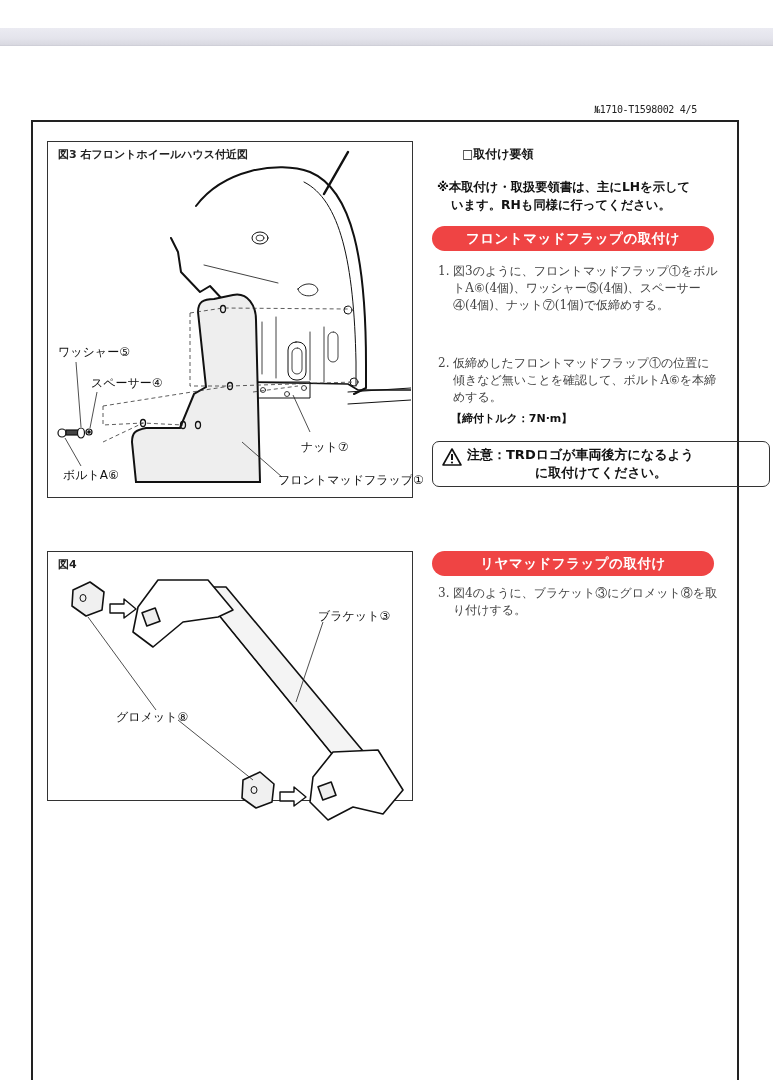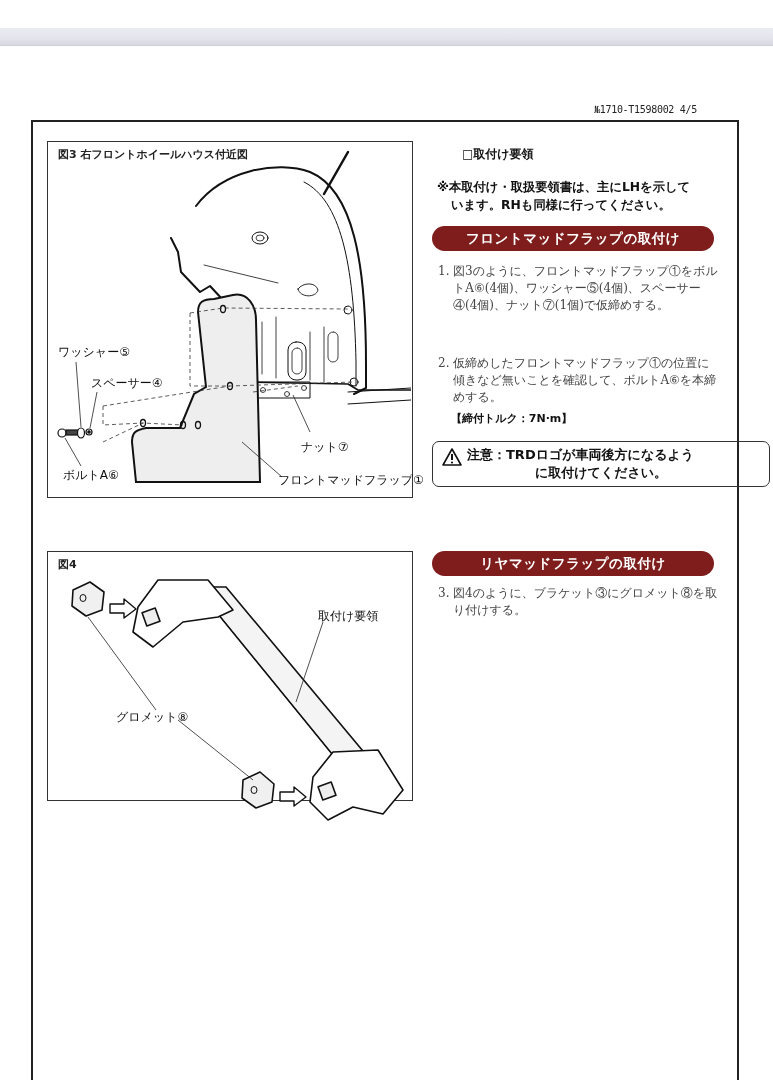--- a/index.html
+++ b/index.html
@@ -10,21 +10,21 @@
   .docno { position:absolute; left:594px; top:104px; font-family:"DejaVu Sans Mono", monospace;
            font-size:10px; letter-spacing:-0.3px; color:#222; }
   .frame { position:absolute; left:31px; top:120px; width:708px; height:980px;
            border:2px solid #222; border-bottom:none; box-sizing:border-box; }
   .figbox { position:absolute; border:1.5px solid #333; box-sizing:border-box; background:#fff; }
   .figtitle { position:absolute; left:10px; top:5px; font-size:11px; font-weight:bold; color:#222; }
   .lbl { position:absolute; font-size:12px; color:#111; white-space:nowrap; }
   .section-title { position:absolute; left:462px; top:146px; font-size:12px; font-weight:bold; }
   .note { position:absolute; left:437px; top:178px; width:285px; font-size:12.3px; font-weight:bold; line-height:18px; }
   .note .l2 { padding-left:14px; display:block; }
-  .pill { position:absolute; left:432px; width:282px; height:25px; border-radius:13px; background:#7f1d1d;
+  .pill { position:absolute; left:432px; width:282px; height:25px; border-radius:13px; background:#ef4444;
           color:#fff; font-size:13.5px; font-weight:bold; text-align:center; line-height:25px; letter-spacing:0.5px; }
   .step { position:absolute; left:438px; width:282px; font-family:"DejaVu Serif", serif; font-size:12px;
           line-height:17px; color:#444; }
   .step .num { position:absolute; left:0; top:0; }
   .step .txt { display:block; padding-left:15px; }
   .torque { position:absolute; left:451px; top:411px; font-size:11px; font-weight:bold; }
   .warnbox { position:absolute; left:432px; top:441px; width:338px; height:46px; border:1.5px solid #333;
              border-radius:7px; box-sizing:border-box; font-size:13px; font-weight:bold; line-height:18px; }
   .warnbox .tri { position:absolute; left:8px; top:5px; }
   .warnbox .w1 { position:absolute; left:34px; top:4px; }
@@ -133,21 +133,21 @@
       <path d="M62 52 L76 52 L76 47 L88 57 L76 66 L76 61 L62 61 Z"></path>
       <path d="M232 240 L246 240 L246 235 L258 245 L246 254 L246 249 L232 249 Z"></path>
     </g>
 
     <g stroke="#222" stroke-width="0.8" fill="none">
       <path d="M40 65 L108 158"></path>
       <path d="M130 168 L205 228"></path>
       <path d="M275 70 L248 150"></path>
     </g>
   </svg>
-  <div class="lbl" style="left:270px; top:56px;">取付け要領</div>
+  <div class="lbl" style="left:270px; top:56px;">ブラケット③</div>
   <div class="lbl" style="left:68px; top:157px;">グロメット⑧</div>
 </div>
 
 <div class="section-title">□取付け要領</div>
 <div class="note">
   <span>※本取付け・取扱要領書は、主にLHを示して</span>
   <span class="l2">います。RHも同様に行ってください。</span>
 </div>
 
 <div class="pill" style="top:226px;">フロントマッドフラップの取付け</div>

